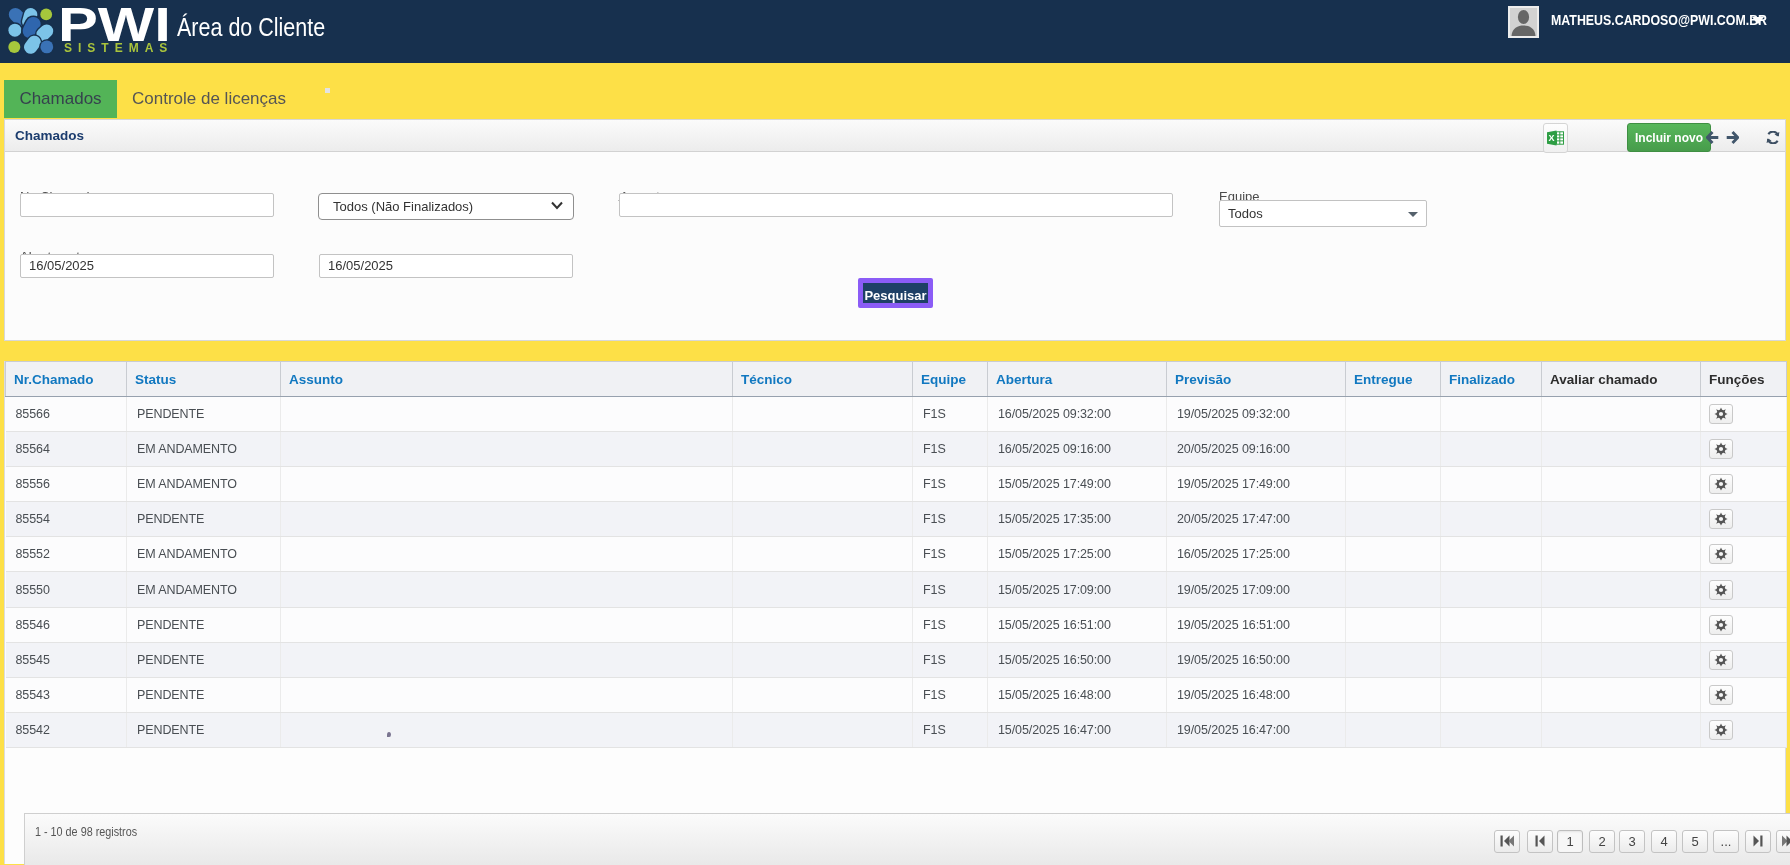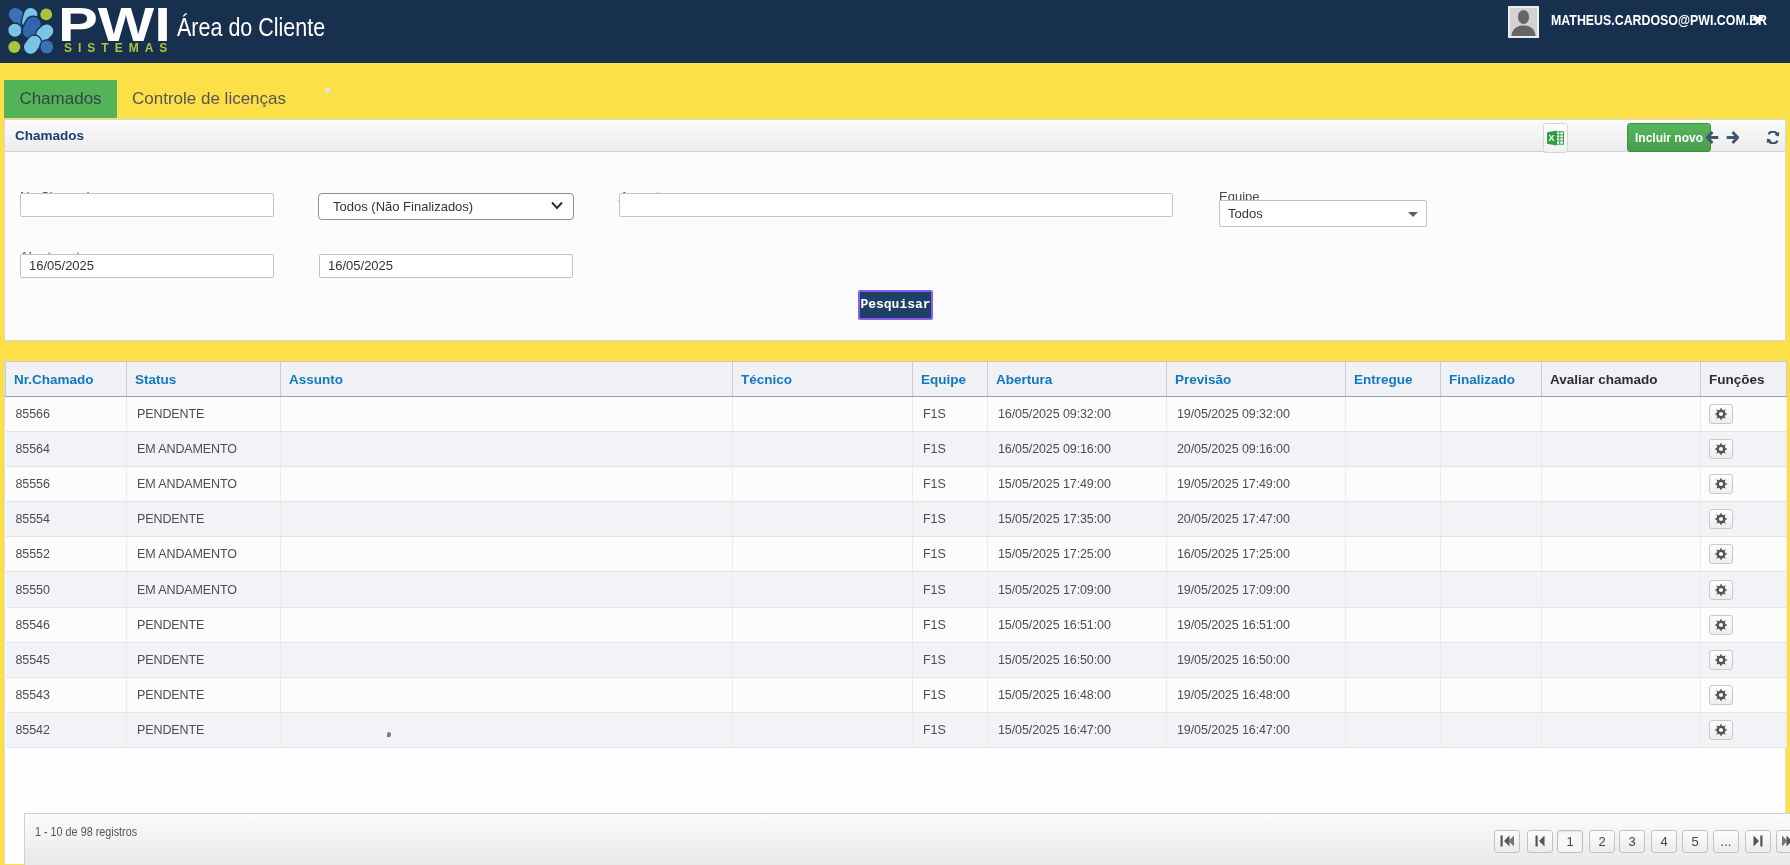--- a/index.html
+++ b/index.html
@@ -22,21 +22,21 @@
 #fpanel { position:absolute; left:4px; top:119px; width:1782px; height:222px; background:#fcfcfc; border:1px solid #d7d7d7; }
 #fpanel-hd { position:absolute; left:0; top:0; width:100%; height:32px; background:linear-gradient(#fbfbfb,#ececec); border-bottom:1px solid #d2d2d2; }
 #fpanel-hd .title { position:absolute; left:10px; top:8px; color:#1b3c6e; font-size:13.5px; font-weight:700; }
 .lbl { position:absolute; color:#4b4b4b; font-size:13px;margin-top:17px; }
 .inp { position:absolute; height:24px; background:#fff; border:1px solid #c3c3c3; border-radius:2px; font-size:13px; color:#333; padding-left:8px; line-height:22px; }
 
 #btn-xls { position:absolute; left:1538px; top:3px; width:25px; height:30px; background:linear-gradient(#fefefe,#f0f0f0); border:1px solid #d5d5d5; border-radius:3px; }
 #btn-new { position:absolute; left:1588px; top:3px; width:84px; height:29px; background:linear-gradient(#57b75b,#479c4b); border:1px solid #3f8f43; border-radius:3px; color:#fff; font-size:12px; font-weight:700; text-align:center; line-height:28px;margin-left:34px; }
 .tool-ico { position:absolute; top:5px; }
 
-#btn-search { position:absolute; left:853px; top:170px; width:75px; height:30px; background:#1e4066; border:2px solid #8b5cf6; border-radius:2px; color:#fff; font-size:13px; font-weight:700; text-align:center; line-height:26px;font-family:Liberation Mono, monospace; }
+#btn-search { position:absolute; left:853px; top:158px; width:75px; height:30px; background:#1e4066; border:5px solid #8b5cf6; border-radius:2px; color:#fff; font-size:13px; font-weight:700; text-align:center; line-height:26px; }
 
 #tpanel { position:absolute; left:4px; top:361px; width:1782px; height:503px; background:#fdfdfd; border-left:1px solid #dcdcdc; border-right:1px solid #dcdcdc; }
 table { border-collapse:collapse; table-layout:fixed; width:1781px; }
 th { background:#f0f1f4; color:#1178c0; font-size:13.5px; font-weight:700; text-align:left; padding:0 0 0 8px; height:35px; border:1px solid #c9ccd1; border-bottom:1px solid #97a1ae; }
 th.dark { color:#2d2d2d; }
 td { font-size:12.5px; color:#494e53; letter-spacing:-0.1px; padding:0 0 0 10px; height:35.1px; border-right:1px solid #ebebeb; border-bottom:1px solid #e3e3e3; }
 tr.odd td { background:#fcfcfd; }
 tr.even td { background:#f2f3f7; }
 .gearbtn { width:24px; height:20px; background:linear-gradient(#fefefe,#eeeeee); border:1px solid #c9c9c9; border-radius:3px; display:flex; align-items:center; justify-content:center; margin-left:-2px; }
 

